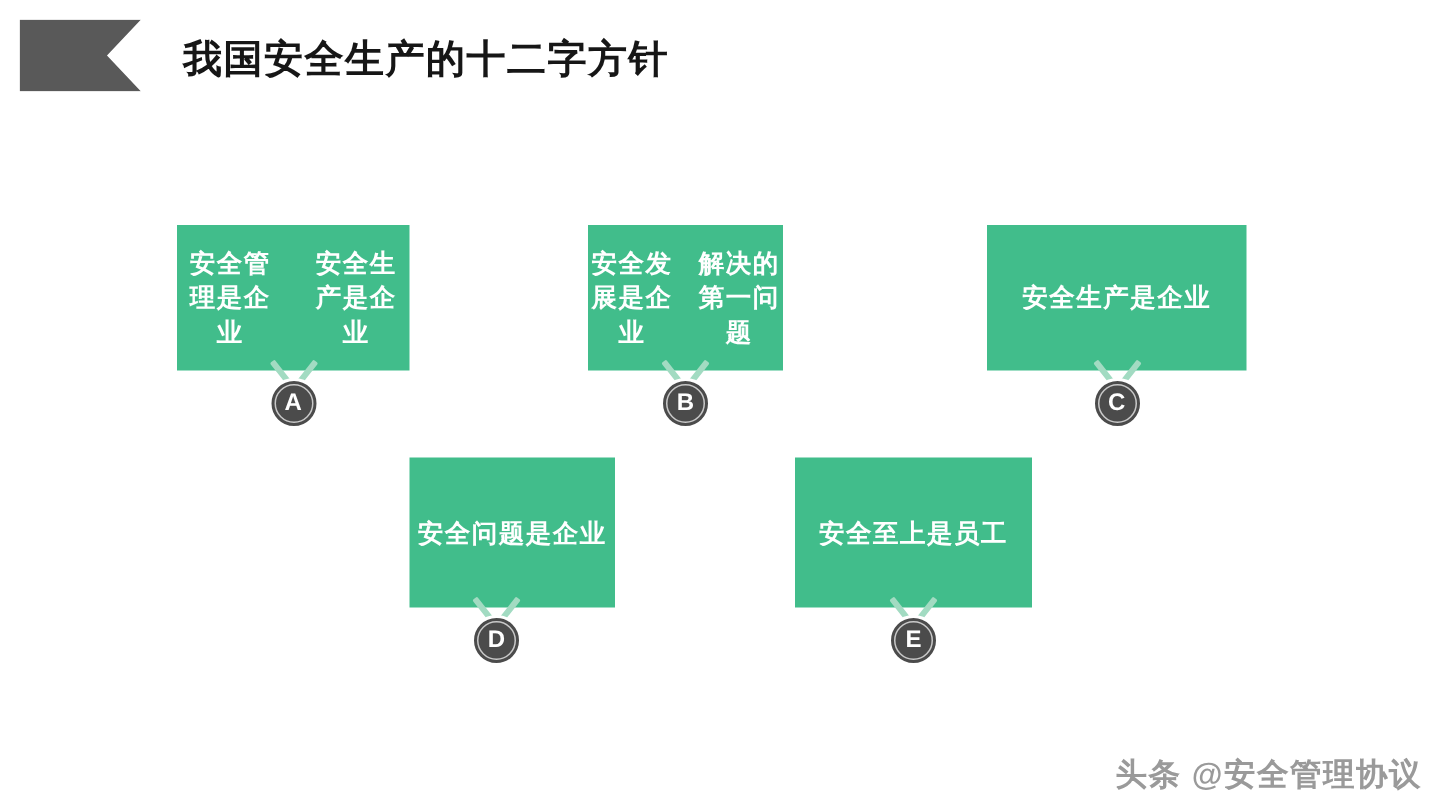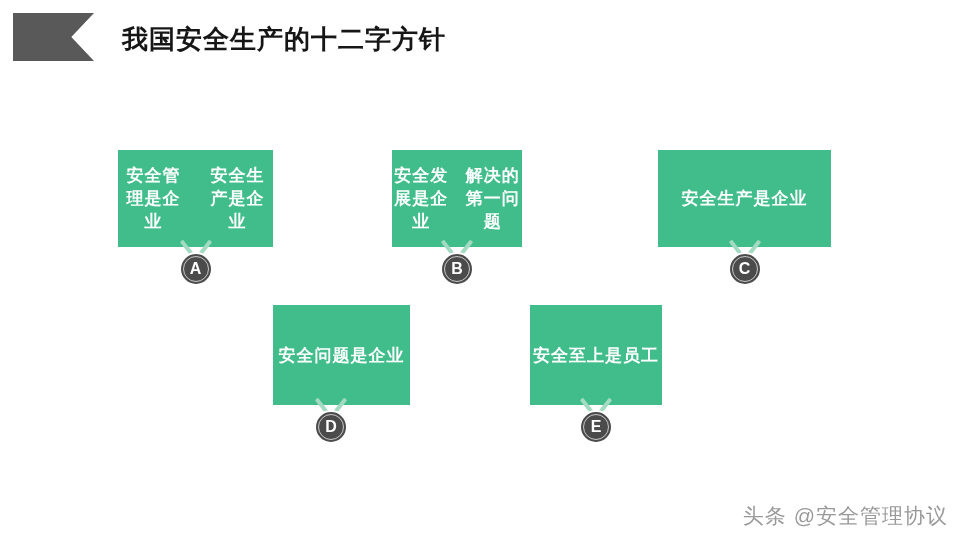--- a/index.html
+++ b/index.html
@@ -35,21 +35,21 @@
     letter-spacing:1px;
     white-space:nowrap;
   }
 
   
   .card{position:absolute;}
   .card-a{left:118px;top:150px;width:155px;}
   .card-b{left:392px;top:150px;width:130px;}
   .card-c{left:658px;top:150px;width:173px;}
   .card-d{left:252px;top:305px;width:158px;padding-left:21px;}
-  .card-e{left:530px;top:305px;width:132px;}
+  .card-e{left:530px;top:305px;width:158px;}
 
   .box{
     width:100%;
     background:var(--box-green);
     color:#fff;
     display:flex;flex-direction:row;
     align-items:center;justify-content:center;
     gap:13px;
     font-size:17px;font-weight:bold;
     letter-spacing:1px;
@@ -90,21 +90,21 @@
   }
   .medal-letter{
     position:relative;
     color:#fff;font-size:16px;font-weight:bold;
     line-height:1;
   }
 
   
   .watermark{
     position:absolute;right:12px;bottom:10px;
-    font-size:21px;font-weight:normal;
+    font-size:21px;font-weight:bold;
     color:var(--watermark-gray);
     text-shadow:2px 2px 0 #ffffff;
     letter-spacing:1px;
   }
 </style>
 </head>
 <body>
 
 <div class="slide">
 

